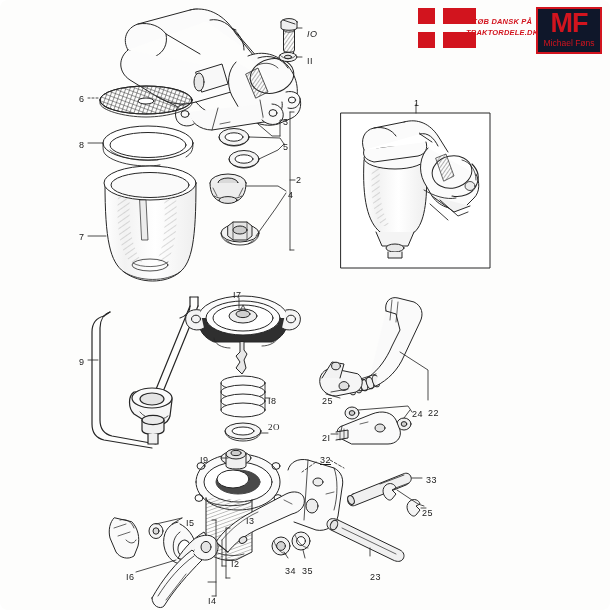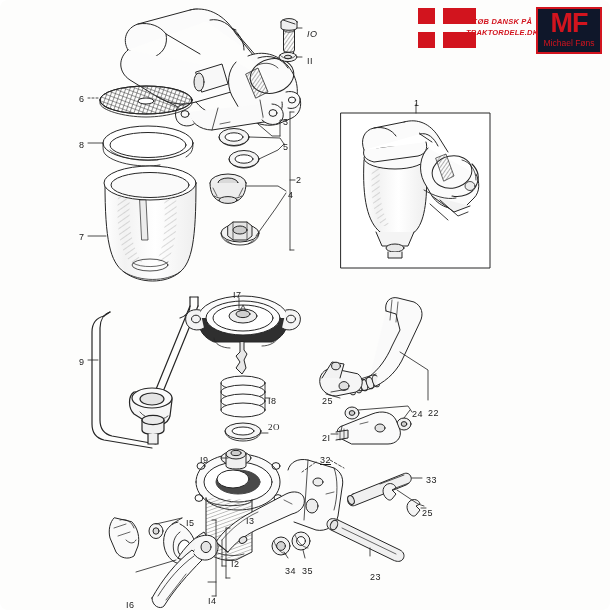--- a/index.html
+++ b/index.html
@@ -500,21 +500,21 @@
       <div class="cal" style="left: 79px; top: 94px;">6</div>
       <div class="cal" style="left: 79px; top: 232px;">7</div>
       <div class="cal" style="left: 79px; top: 140px;">8</div>
       <div class="cal" style="left: 79px; top: 357px;">9</div>
       <div class="cal" style="left: 307px; top: 29px; font-style: italic;">IO</div>
       <div class="cal" style="left: 307px; top: 56px;">II</div>
       <div class="cal" style="left: 231px; top: 559px;">I2</div>
       <div class="cal" style="left: 214px; top: 516px; margin-left: 32px;">I3</div>
       <div class="cal" style="left: 208px; top: 580px; margin-top: 16px;">I4</div>
       <div class="cal" style="left: 186px; top: 518px;">I5</div>
-      <div class="cal" style="left: 126px; top: 600px;">I6</div>
+      <div class="cal" style="left: 126px; top: 572px;">I6</div>
       <div class="cal" style="left: 233px; top: 290px;">I7</div>
       <div class="cal" style="left: 268px; top: 396px;">I8</div>
       <div class="cal" style="left: 200px; top: 455px;">I9</div>
       <div class="cal" style="left: 268px; top: 422px; font-family: Liberation Serif, serif;">2O</div>
       <div class="cal" style="left: 322px; top: 433px;">2I</div>
       <div class="cal" style="left: 428px; top: 408px;">22</div>
       <div class="cal" style="left: 370px; top: 560px; margin-top: 12px;">23</div>
       <div class="cal" style="left: 412px; top: 409px;">24</div>
       <div class="cal" style="left: 422px; top: 508px;">25</div>
       <div class="cal" style="left: 322px; top: 396px;">25</div>

